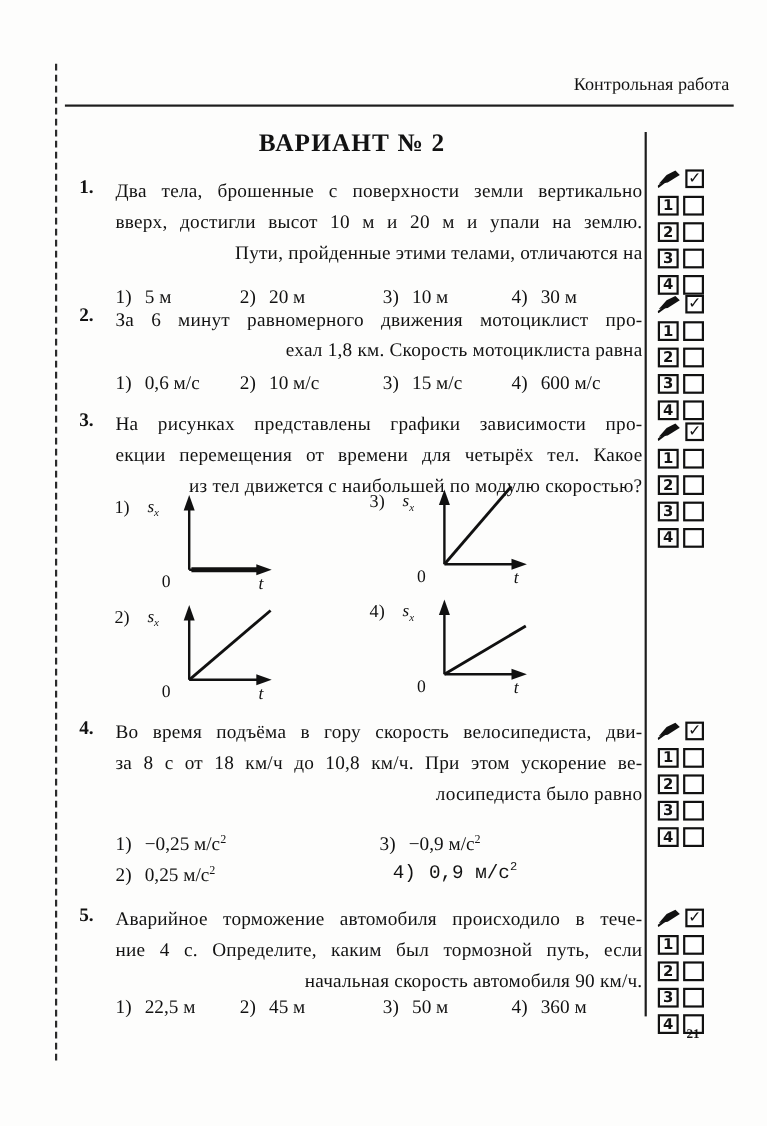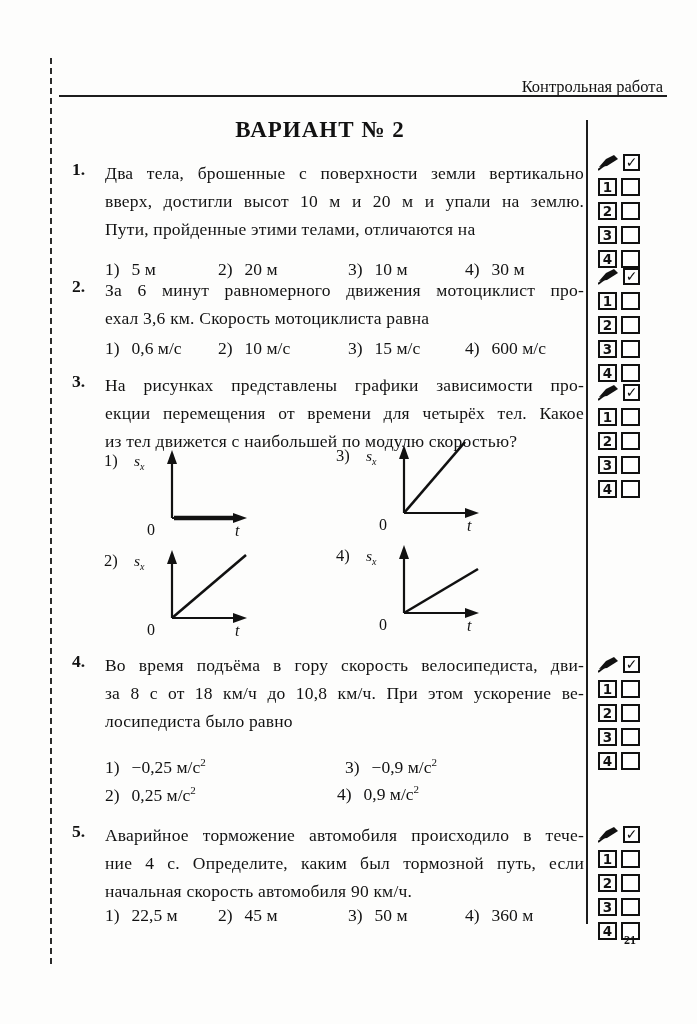--- a/index.html
+++ b/index.html
@@ -3,44 +3,44 @@
 <meta charset="utf-8">
 <style>
   * { margin:0; padding:0; box-sizing:border-box; }
   html,body { background:#fff; }
   .page {
     position:relative; width:697px; height:1024px; background:#fdfdfc;
     font-family:"Liberation Serif","DejaVu Serif",serif; color:#121212; overflow:hidden;
   }
   .binding { position:absolute; left:50px; top:58px; height:906px; width:0;
              border-left:2px dashed #2b2b2b; }
-  .running-header { position:absolute; right:34px; top:77px; font-size:16.5px;text-align:right; }
+  .running-header { position:absolute; right:34px; top:67px; font-size:16.5px;text-align:right; }
   .hrule { position:absolute; left:59px; top:95px; width:608px; height:2px; background:#1d1d1d; }
   .vrule { position:absolute; left:586px; top:120px; width:2px; height:804px; background:#1d1d1d; }
   .title { position:absolute; left:60px; top:117px; width:520px; text-align:center;
            font-weight:bold; font-size:23px; letter-spacing:1px; }
   .pagenum { position:absolute; left:624px; top:933px; font-weight:bold; font-size:12px; }
 
   .question { position:absolute; left:72px; width:512px; font-size:17.5px; }
   .qnum { position:absolute; left:0; top:0; font-weight:bold; }
   .qbody { margin-left:33px; line-height:28px; letter-spacing:0.2px; }
-  .qline { text-align:left; }
+  .qline { text-align:right; }
   .jline { text-align:justify; text-align-last:justify; }
   .opts { position:absolute; left:33px; width:479px; height:60px; }
   .opt { position:absolute; white-space:nowrap; }
   .optlab { margin-right:12px; }
   sup { font-size:11px; line-height:0; }
   .opts.row4 .opt:nth-child(1){left:0;   top:0;}
   .opts.row4 .opt:nth-child(2){left:113px;top:0;}
   .opts.row4 .opt:nth-child(3){left:243px;top:0;}
   .opts.row4 .opt:nth-child(4){left:360px;top:0;}
   .opts.grid2 .opt:nth-child(1){left:0;    top:0;}
   .opts.grid2 .opt:nth-child(2){left:0;    top:28px;}
   .opts.grid2 .opt:nth-child(3){left:240px; top:0;}
-  .opts.grid2 .opt:nth-child(4){left:232px; top:27px;}
+  .opts.grid2 .opt:nth-child(4){left:252px; top:27px;font-family:Liberation Mono, monospace;}
 
   .graph { position:absolute; width:152px; height:100px; font-size:16.5px; }
   .glab { position:absolute; left:4px; top:4px; }
   .ylab { position:absolute; left:34px; top:5px; font-size:15.5px; }
   .ylab sub { font-size:10px; }
   .xlab { position:absolute; left:135px; top:75px; font-size:16px; }
   .olab { position:absolute; left:47px; top:74px; font-size:16px; }
   .graph svg { position:absolute; left:0; top:0; }
 
   .ans-block { position:absolute; left:598px; width:60px; }
@@ -78,21 +78,21 @@
         <span class="opt"><span class="optlab">2)</span>20 м</span>
         <span class="opt"><span class="optlab">3)</span>10 м</span>
         <span class="opt"><span class="optlab">4)</span>30 м</span>
       </div>
   </section>
 
   <section class="question" style="top:276px">
     <span class="qnum">2.</span>
     <div class="qbody">
         <div class="qline jline">За 6 минут равномерного движения мотоциклист про-</div>
-        <div class="qline">ехал 3,6 км. Скорость мотоциклиста равна</div>
+        <div class="qline">ехал 1,8 км. Скорость мотоциклиста равна</div>
       </div>
     <div class="opts row4" style="top:62px">
         <span class="opt"><span class="optlab">1)</span>0,6 м/с</span>
         <span class="opt"><span class="optlab">2)</span>10 м/с</span>
         <span class="opt"><span class="optlab">3)</span>15 м/с</span>
         <span class="opt"><span class="optlab">4)</span>600 м/с</span>
       </div>
   </section>
 
   <section class="question" style="top:371px">

